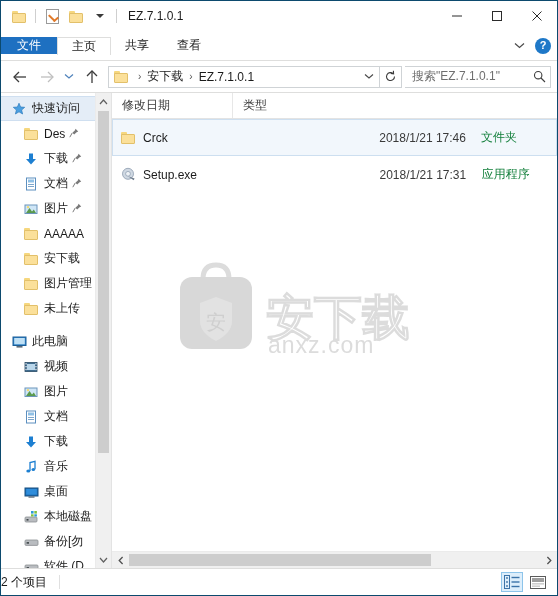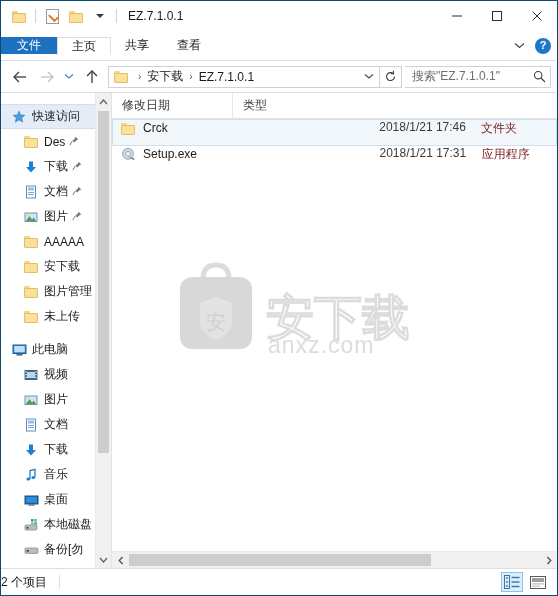--- a/index.html
+++ b/index.html
@@ -270,21 +270,21 @@
   .sidebar {
     width: 110px;
     min-width: 110px;
     background: #ffffff;
     position: relative;
     overflow: hidden;
     border-right: 1px solid #e3e3e3;
   }
   .nav-list {
     position: absolute;
-    left: 0; top: 8px;
+    left: 0; top: 0;
     width: 96px;
     padding-top: 3px;
   }
   .nav-item {
     height: 25px;
     display: flex;
     align-items: center;
     padding-left: 10px;
     white-space: nowrap;
     font-size: 12px;
@@ -382,42 +382,42 @@
     left: 50%;
     top: 2px;
     margin-left: -4px;
   }
   .rows {
     flex: 1;
     position: relative;
     overflow: hidden;
   }
   .row {
-    height: 27px;
-    display: flex;
-    align-items: flex-start;
+    height: 37px;
+    display: flex;
+    align-items: center;
     box-sizing: border-box;
     font-size: 12px;
     color: #1b1b1b;
   }
   .row.selected {
     background: #f2f7fc;
     border: 1px solid #cddff0;
   }
   .cell {
     padding-left: 10px;
     box-sizing: border-box;
     white-space: nowrap;
     overflow: hidden;
     display: flex;
     align-items: center;
   }
   .cell-name { width: 273px; padding-left: 8px; }
   .cell-date { width: 108px; color: #3a3a3a; }
-  .cell-type { width: 90px; color: #7f1d1d; }
+  .cell-type { width: 90px; color: #15803d; }
   .row.selected .cell-name { padding-left: 7px; }
   .file-icon {
     width: 16px; height: 16px;
     margin-right: 7px;
     flex: none;
     display: flex;
     align-items: center;
     justify-content: center;
   }
 

